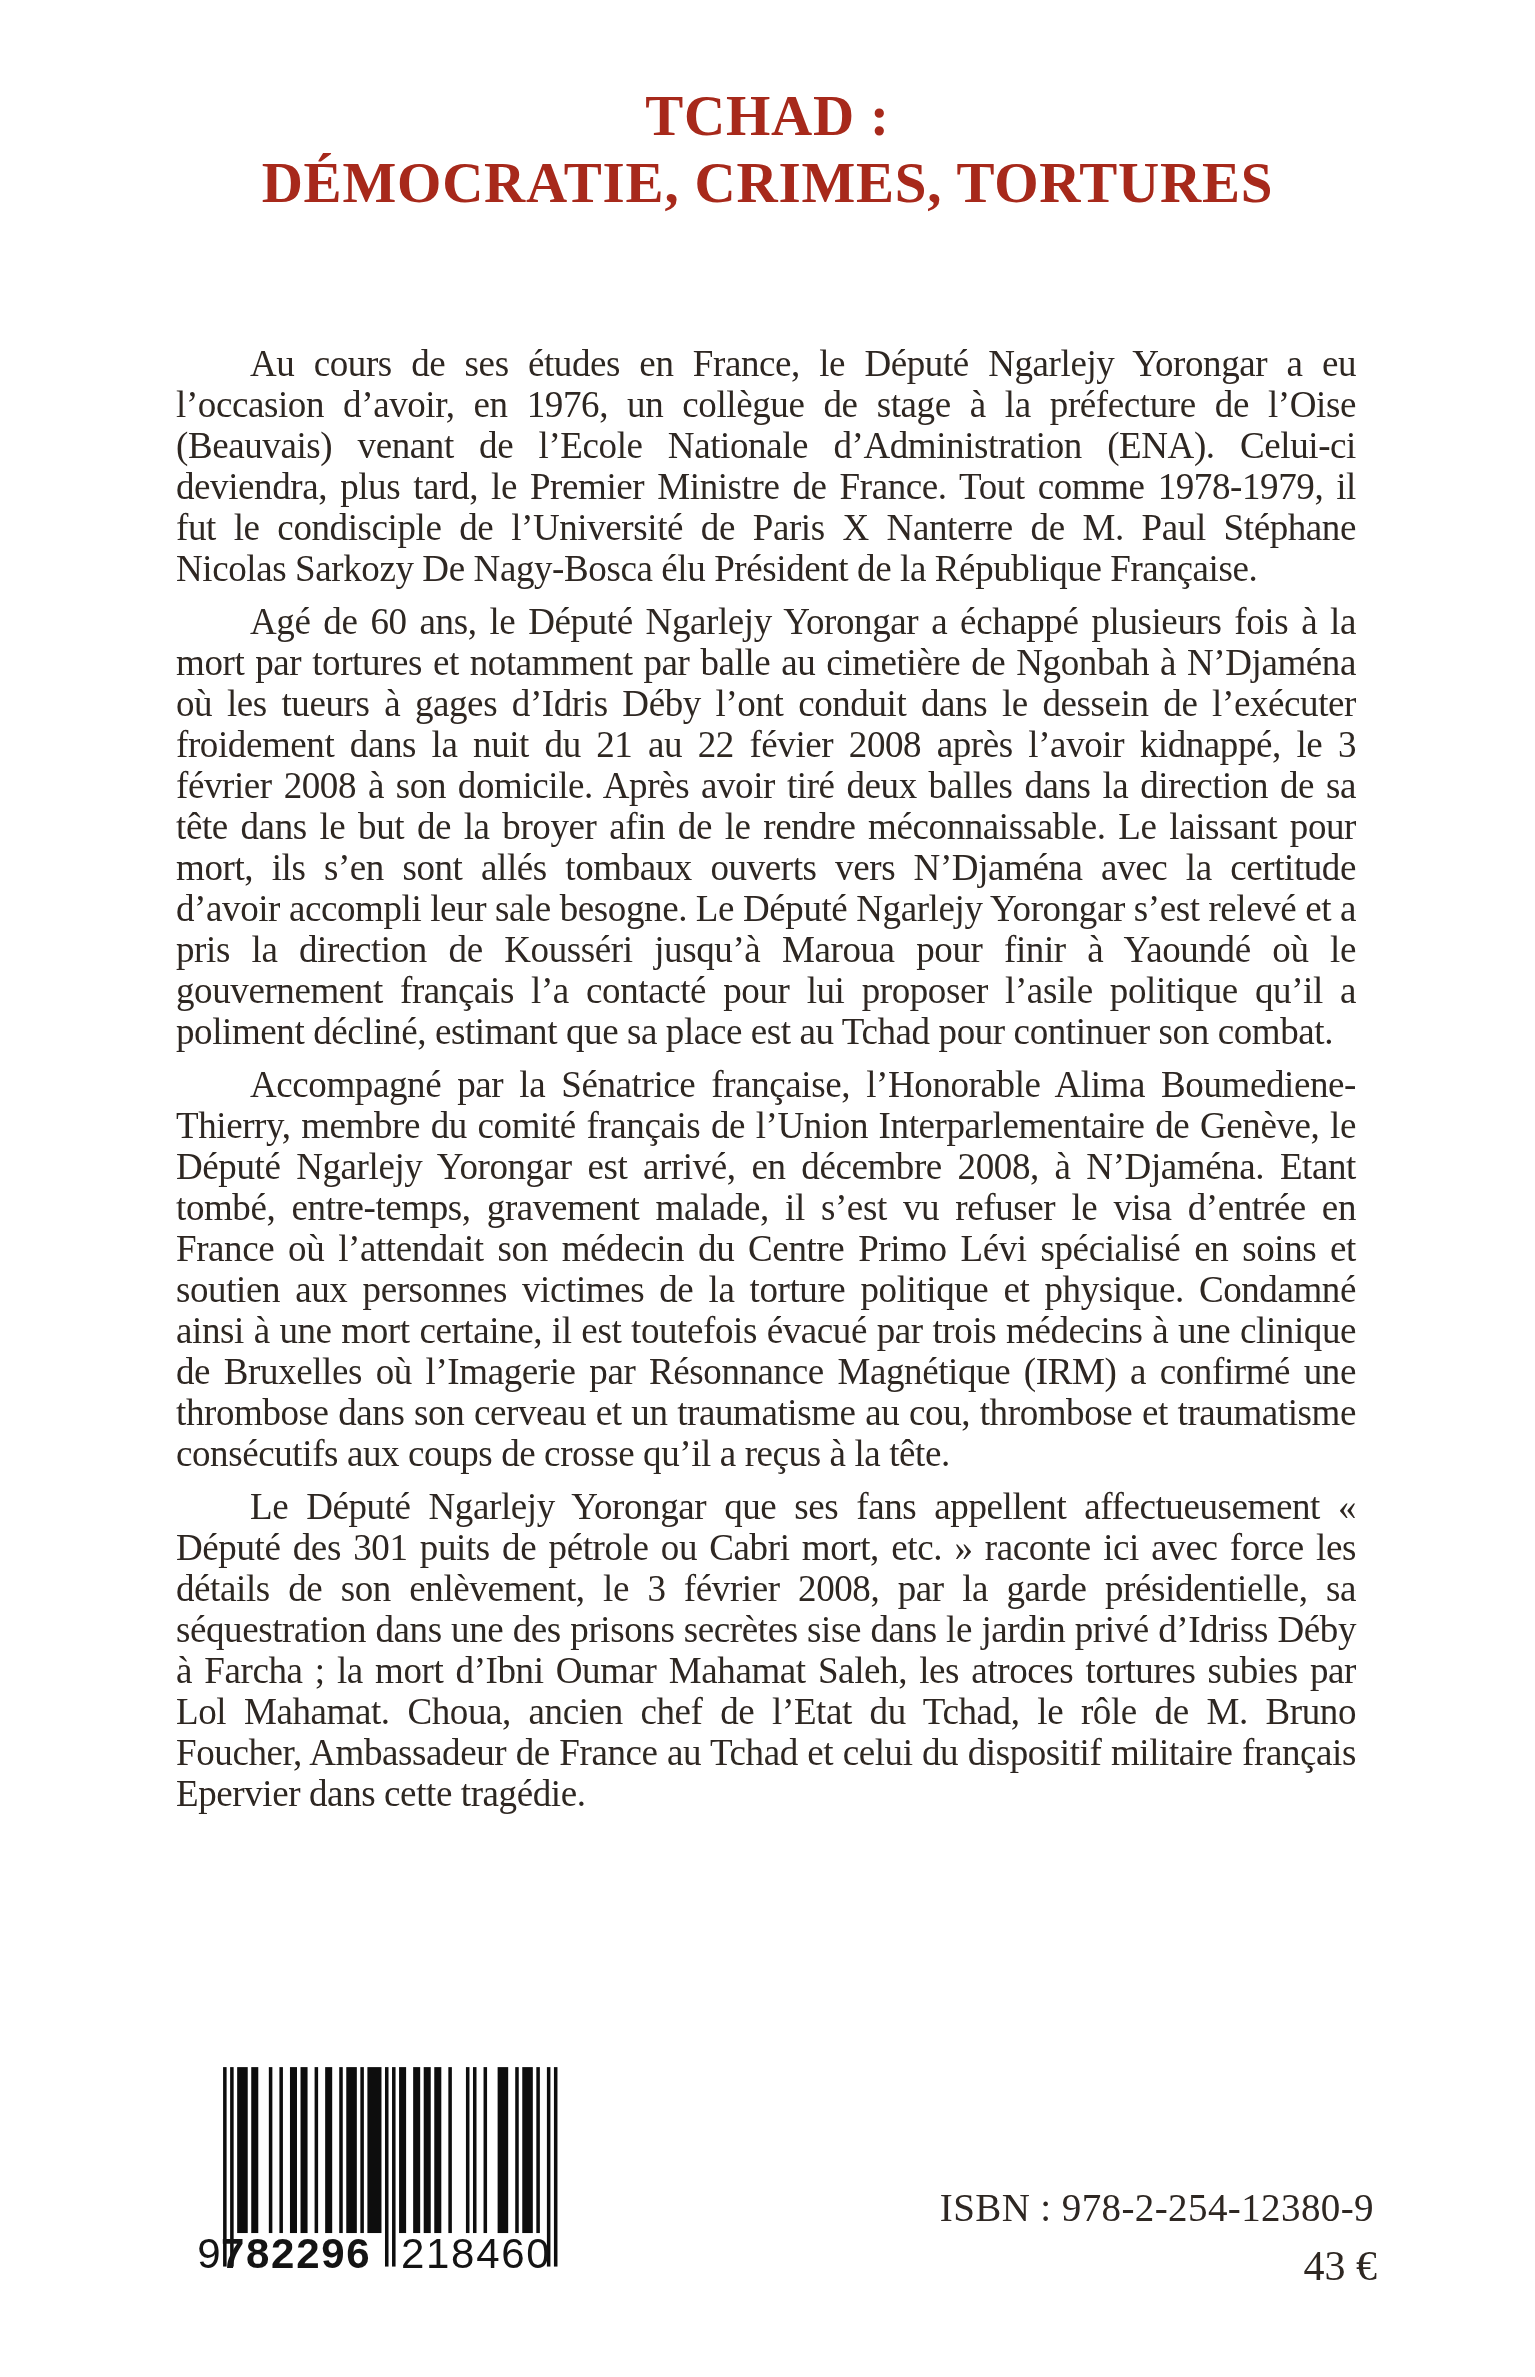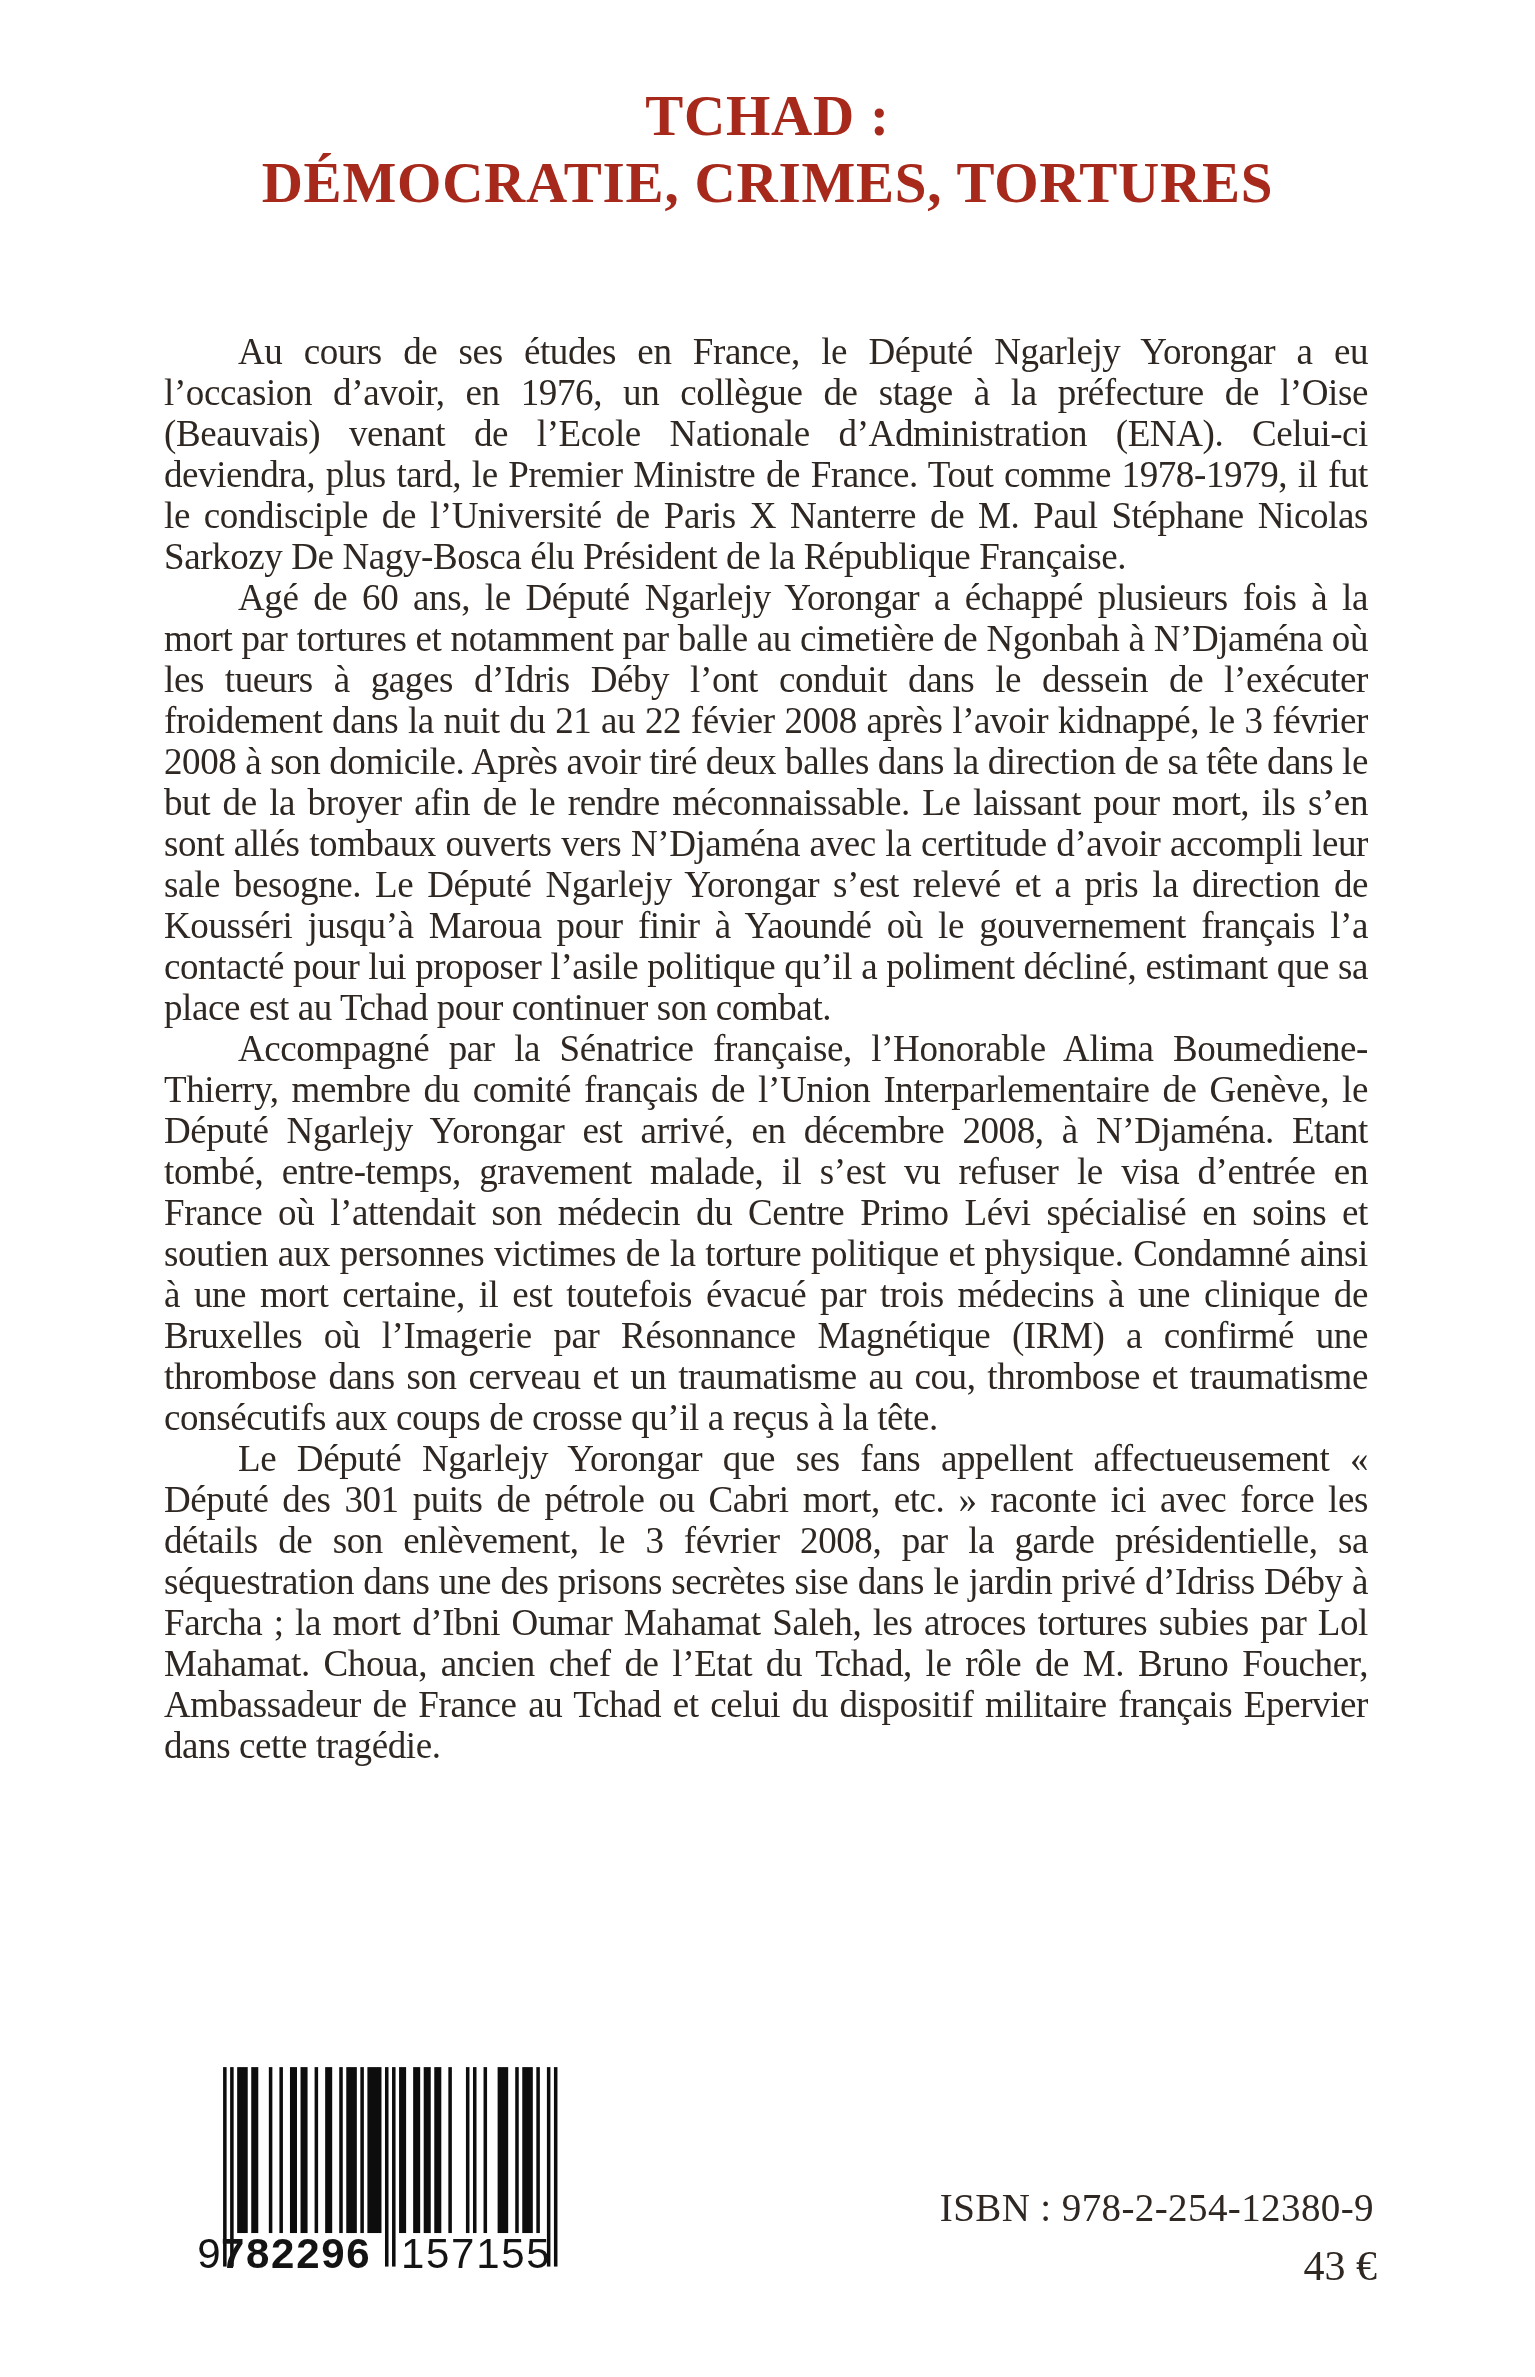--- a/index.html
+++ b/index.html
@@ -31,21 +31,21 @@
     position: absolute;
     top: 331px;
     left: 164px;
     width: 1204px;
     color: #2e2722;
     font-size: 37px;
     line-height: 41px;
     letter-spacing: -0.4px;
     text-align: justify;
   }
-  .body-text p { margin: 0; text-indent: 74px; font-family: Liberation Serif, serif; }
+  .body-text p { margin: 12px; text-indent: 74px; font-family: Liberation Serif, serif; }
 
   .barcode-box {
     position: absolute;
     left: 185px;
     top: 2047px;
     width: 403px;
     height: 238px;
     background: #ffffff;
   }
   .barcode-box svg { position: absolute; left: 0; top: 0; }
@@ -126,20 +126,20 @@
         <rect x="355.8" y="24" width="4.2" height="198" fill="#0d0d0d"></rect>
         <rect x="372.6" y="24" width="12.6" height="198" fill="#0d0d0d"></rect>
         <rect x="393.6" y="24" width="4.2" height="198" fill="#0d0d0d"></rect>
         <rect x="402.0" y="24" width="12.6" height="198" fill="#0d0d0d"></rect>
         <rect x="418.8" y="24" width="4.2" height="198" fill="#0d0d0d"></rect>
         <rect x="431.4" y="24" width="4.2" height="238" fill="#0d0d0d"></rect>
         <rect x="439.8" y="24" width="4.2" height="238" fill="#0d0d0d"></rect>
       </svg>
     <span class="bc-digit bc-lead">9</span>
     <span class="bc-digit bc-g1">782296</span>
-    <span class="bc-digit bc-g2">157155</span>
+    <span class="bc-digit bc-g2">218460</span>
   </div>
 
   <div class="isbn">ISBN : 978-2-254-12380-9</div>
   <div class="price">43 €</div>
 
 </div>
 
 
 </body></html>

